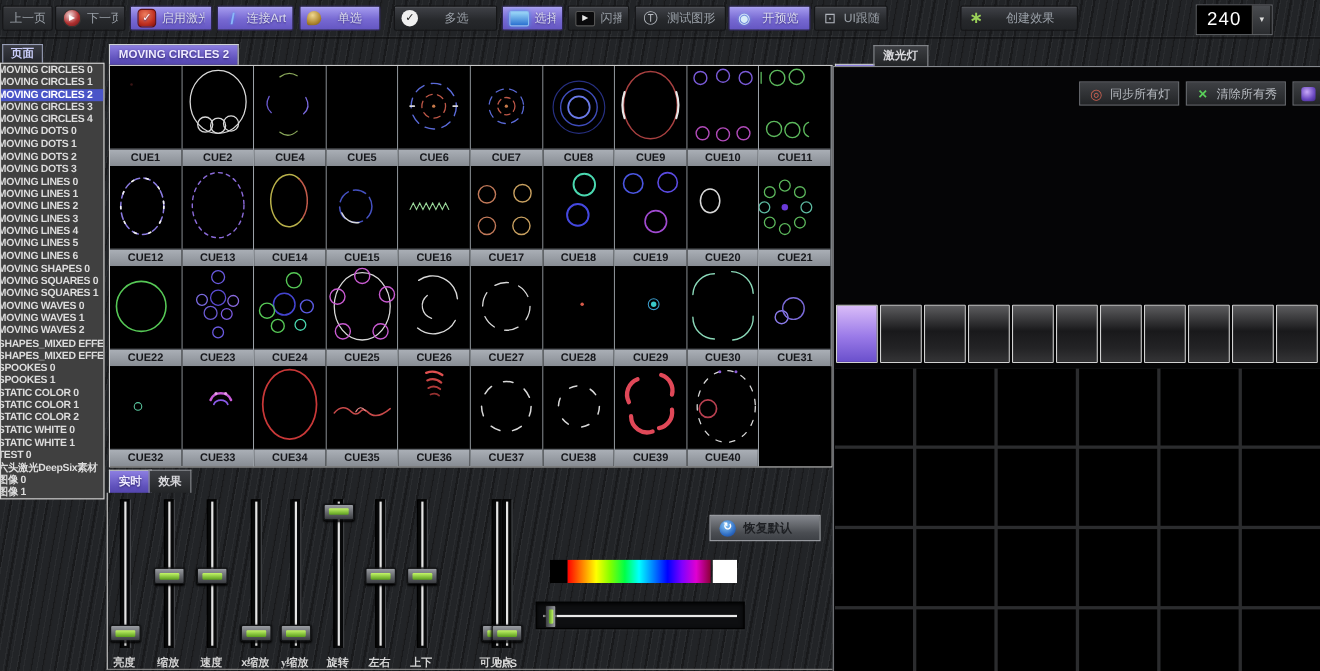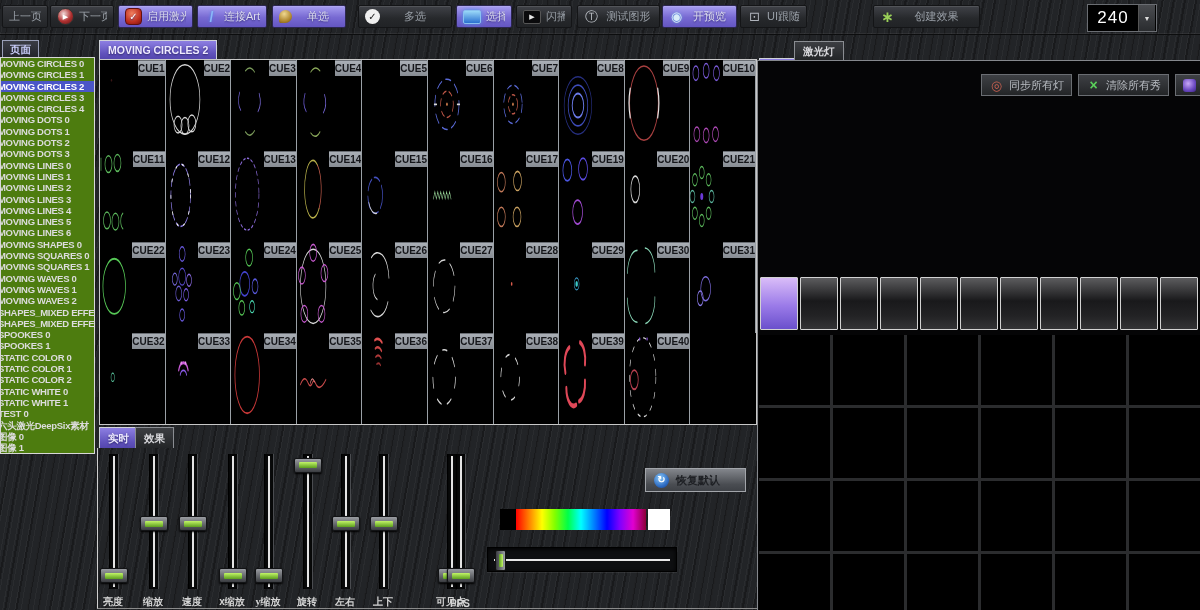--- a/index.html
+++ b/index.html
@@ -33,30 +33,30 @@
   
   .tab{position:absolute;height:19px;line-height:19px;padding:0 8px;font-size:10.5px;font-weight:bold;
     background:linear-gradient(180deg,#3c3e42,#232527);border:1px solid #8a8d92;border-bottom:none;
     color:#d8d8dc;white-space:nowrap;cursor:pointer;box-sizing:border-box;}
   .tab.sel{background:linear-gradient(180deg,#8d7fe2 0%,#6052bc 70%,#5446ae 100%);color:#eeeaff;
     text-shadow:0 1px 2px #2c2468;border-color:#cfd2d8;}
   
   .side-tab{position:absolute;left:2px;top:40px;height:17px;line-height:17px;padding:0 7px;
     font-size:10.5px;font-weight:bold;color:#c8ccf8;background:linear-gradient(180deg,#3a3c44,#22242a);
     border:1px solid #9aa0b8;border-bottom:none;cursor:pointer;}
-  .sb-list{position:absolute;left:0;top:57px;width:95px;height:397px;background:#4d7c0f;
+  .sb-list{position:absolute;left:0;top:57px;width:95px;height:397px;background:#404040;
     border:1px solid #d8d8d8;box-sizing:border-box;overflow:hidden;}
   .sb-item{height:11.3px;line-height:11.4px;font-size:9.5px;font-weight:bold;color:#dcdcdc;
     white-space:nowrap;letter-spacing:-0.3px;cursor:pointer;margin-left:-3px;}
   .sb-item.sel{background:#4a55c8;color:#fff;}
   
   .cue-grid{position:absolute;left:99px;top:59px;width:658px;height:366px;background:#000;
     border:1px solid #c8c8c8;box-sizing:border-box;display:grid;
     grid-template-columns:repeat(10,1fr);grid-template-rows:repeat(4,1fr);}
-  .cue-cell{display:flex;flex-direction:row;border-right:1px solid #9aa0a6;overflow:hidden;cursor:pointer;}
+  .cue-cell{display:flex;flex-direction:column;border-right:1px solid #9aa0a6;overflow:hidden;cursor:pointer;}
   .cue-thumb{flex:1;background:#000;min-height:0;}
   .cue-svg{width:100%;height:100%;display:block;}
   .cue-label{height:15px;line-height:15px;text-align:center;font-size:10px;font-weight:bold;color:#15161a;
     background:linear-gradient(180deg,#aaafb6,#878c93);border-top:1px solid #6a6e74;flex:0 0 15px;}
   
   .bottom-panel{position:absolute;left:97px;top:448px;width:660px;height:161px;
     border-left:1px solid #cfcfcf;border-bottom:1px solid #8a8a8a;box-sizing:border-box;}
   .vslider{position:absolute;top:452px;width:34px;height:157px;}
   .vtrack{position:absolute;left:13px;top:2px;bottom:20px;width:8px;background:#0b0c0d;
     border-left:1px solid #000;border-right:1px solid #4a4c50;box-shadow:inset 0 1px 4px #000;cursor:pointer;}
@@ -213,31 +213,20 @@
           <circle cx="21" cy="54" r="7" fill="none" stroke="#d8d8d8" stroke-width="1.2" stroke-linecap="round"></circle>
           <circle cx="33" cy="55" r="7" fill="none" stroke="#d8d8d8" stroke-width="1.2" stroke-linecap="round"></circle>
           <circle cx="45" cy="53" r="7" fill="none" stroke="#d8d8d8" stroke-width="1.2" stroke-linecap="round"></circle>
         </svg>
       </div>
       <div class="cue-label">CUE2</div>
     </div>
     <div class="cue-cell">
       <div class="cue-thumb">
         <svg viewBox="0 0 66 76" class="cue-svg" preserveAspectRatio="none">
-          <path d="M25 9 Q33 4 41 10" fill="none" stroke="#7a9a5a" stroke-width="1.2" stroke-linecap="round"></path>
-          <path d="M49 28 Q54 37 47 43" fill="none" stroke="#7a6ad8" stroke-width="1.2" stroke-linecap="round"></path>
-          <path d="M15 27 Q10 36 17 42" fill="none" stroke="#6a5ac8" stroke-width="1.2" stroke-linecap="round"></path>
-          <path d="M25 60 Q33 66 41 59" fill="none" stroke="#7a9a5a" stroke-width="1.2" stroke-linecap="round"></path>
-        </svg>
-      </div>
-      <div class="cue-label">CUE3</div>
-    </div>
-    <div class="cue-cell">
-      <div class="cue-thumb">
-        <svg viewBox="0 0 66 76" class="cue-svg" preserveAspectRatio="none">
           <path d="M24 10 Q32 4 40 9" fill="none" stroke="#8aa85a" stroke-width="1.2" stroke-linecap="round"></path>
           <path d="M48 29 Q53 38 46 44" fill="none" stroke="#7a6ae0" stroke-width="1.2" stroke-linecap="round"></path>
           <path d="M14 28 Q9 37 16 43" fill="none" stroke="#6a5ad0" stroke-width="1.2" stroke-linecap="round"></path>
           <path d="M24 61 Q32 67 40 60" fill="none" stroke="#8aa85a" stroke-width="1.2" stroke-linecap="round"></path>
         </svg>
       </div>
       <div class="cue-label">CUE4</div>
     </div>
     <div class="cue-cell">
       <div class="cue-thumb">
@@ -359,20 +348,29 @@
     <div class="cue-cell">
       <div class="cue-thumb">
         <svg viewBox="0 0 66 76" class="cue-svg" preserveAspectRatio="none">
           <circle cx="15" cy="26" r="8" fill="none" stroke="#c07858" stroke-width="1.3" stroke-linecap="round"></circle>
           <circle cx="48" cy="25" r="8" fill="none" stroke="#c8a060" stroke-width="1.3" stroke-linecap="round"></circle>
           <circle cx="15" cy="55" r="8" fill="none" stroke="#c07858" stroke-width="1.3" stroke-linecap="round"></circle>
           <circle cx="47" cy="55" r="8" fill="none" stroke="#c8a060" stroke-width="1.3" stroke-linecap="round"></circle>
         </svg>
       </div>
       <div class="cue-label">CUE17</div>
+    </div>
+    <div class="cue-cell">
+      <div class="cue-thumb">
+        <svg viewBox="0 0 66 76" class="cue-svg" preserveAspectRatio="none">
+          <circle cx="38" cy="17" r="10" fill="none" stroke="#4ad8b0" stroke-width="1.8" stroke-linecap="round"></circle>
+          <circle cx="32" cy="45" r="10" fill="none" stroke="#4448e0" stroke-width="1.8" stroke-linecap="round"></circle>
+        </svg>
+      </div>
+      <div class="cue-label">CUE18</div>
     </div>
     <div class="cue-cell">
       <div class="cue-thumb">
         <svg viewBox="0 0 66 76" class="cue-svg" preserveAspectRatio="none">
           <circle cx="17" cy="16" r="9" fill="none" stroke="#4a55e0" stroke-width="1.5" stroke-linecap="round"></circle>
           <circle cx="49" cy="15" r="9" fill="none" stroke="#5a4ae0" stroke-width="1.5" stroke-linecap="round"></circle>
           <circle cx="38" cy="51" r="10" fill="none" stroke="#a04ad0" stroke-width="1.5" stroke-linecap="round"></circle>
         </svg>
       </div>
       <div class="cue-label">CUE19</div>

